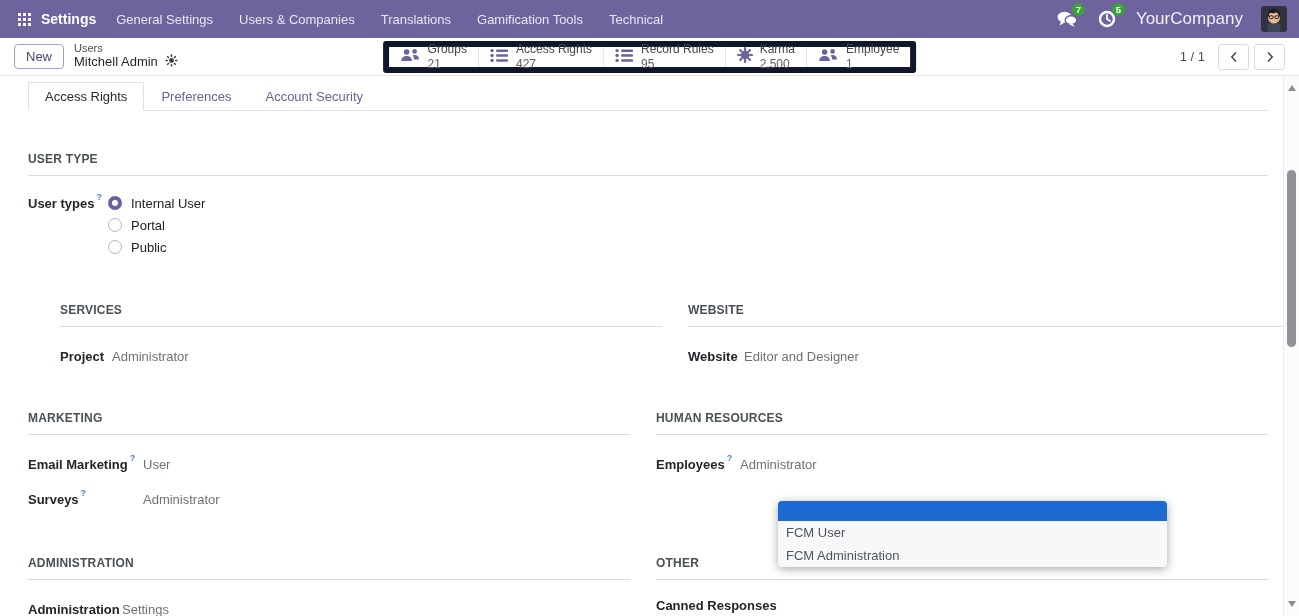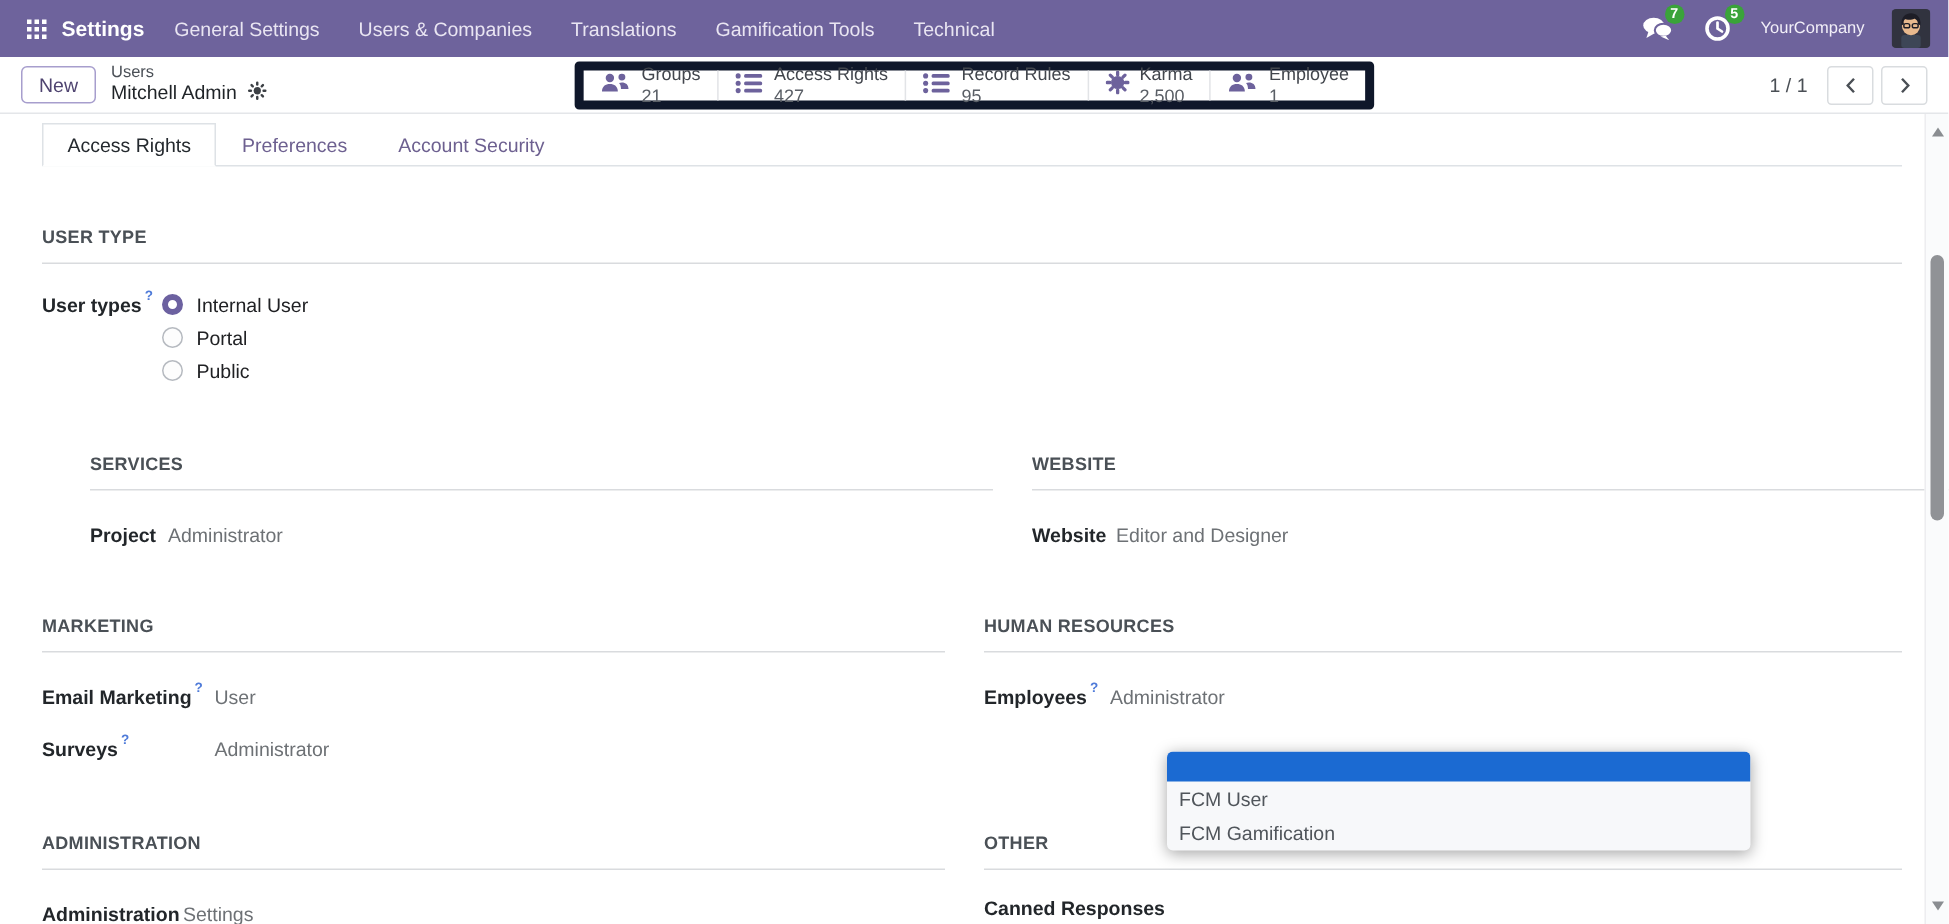--- a/index.html
+++ b/index.html
@@ -14,21 +14,21 @@
   .apps-btn i { width:3px; height:3px; background:#fff; display:block; }
   .brand { font-weight:bold; font-size:14px; margin-right:20px; }
   .menu { display:flex; gap:26px; font-size:13px; color:#e9e5f2;align-items:center; }
   .menu-item { cursor:pointer; white-space:nowrap; }
   .nav-right { margin-left:auto; display:flex; align-items:center; gap:18px; }
   .icon-wrap { position:relative; width:22px; height:20px; display:flex;
                align-items:center; justify-content:center; }
   .badge { position:absolute; top:-6px; right:-7px; background:#3aa33a; color:#fff;
            font-size:9.5px; line-height:13px; min-width:13px; text-align:center;
            border-radius:8px; padding:0 2px; font-weight:bold; }
-  .company { font-size:11px; color:#f2eff8; }
+  .company { font-size:17px; color:#f2eff8; }
   .avatar { width:26px; height:26px; border-radius:3px; overflow:hidden; }
 
   
   .control-panel { height:38px; background:#fff; border-bottom:1px solid #e4e6e9;
                    display:flex; align-items:center; padding:0 14px; position:relative; }
   .btn-new { border:1px solid #a79ecd; color:#4f4470; background:#fff;
              border-radius:4px; padding:4px 11px; font-size:13px; cursor:pointer; }
   .breadcrumb { margin-left:10px; line-height:1.15; }
   .bc-parent { font-size:11px; color:#4b5057; cursor:pointer; }
   .bc-current { font-size:13px; color:#1f2327; display:flex; gap:7px; align-items:center; }
@@ -362,21 +362,21 @@
 
       </div>
     </div>
 
   </div>
 </div>
 
 <div class="dropdown">
   <div class="dd-selected"></div>
   <div class="dd-option">FCM User</div>
-  <div class="dd-option">FCM Gamification</div>
+  <div class="dd-option">FCM Administration</div>
 </div>
 
 <div class="scrollbar">
   <div class="sb-btn" style="top:4px;">
       <span class="tri-up"></span>
     </div>
   <div class="sb-thumb"></div>
   <div class="sb-btn" style="bottom:4px;">
       <span class="tri-down"></span>
     </div>

